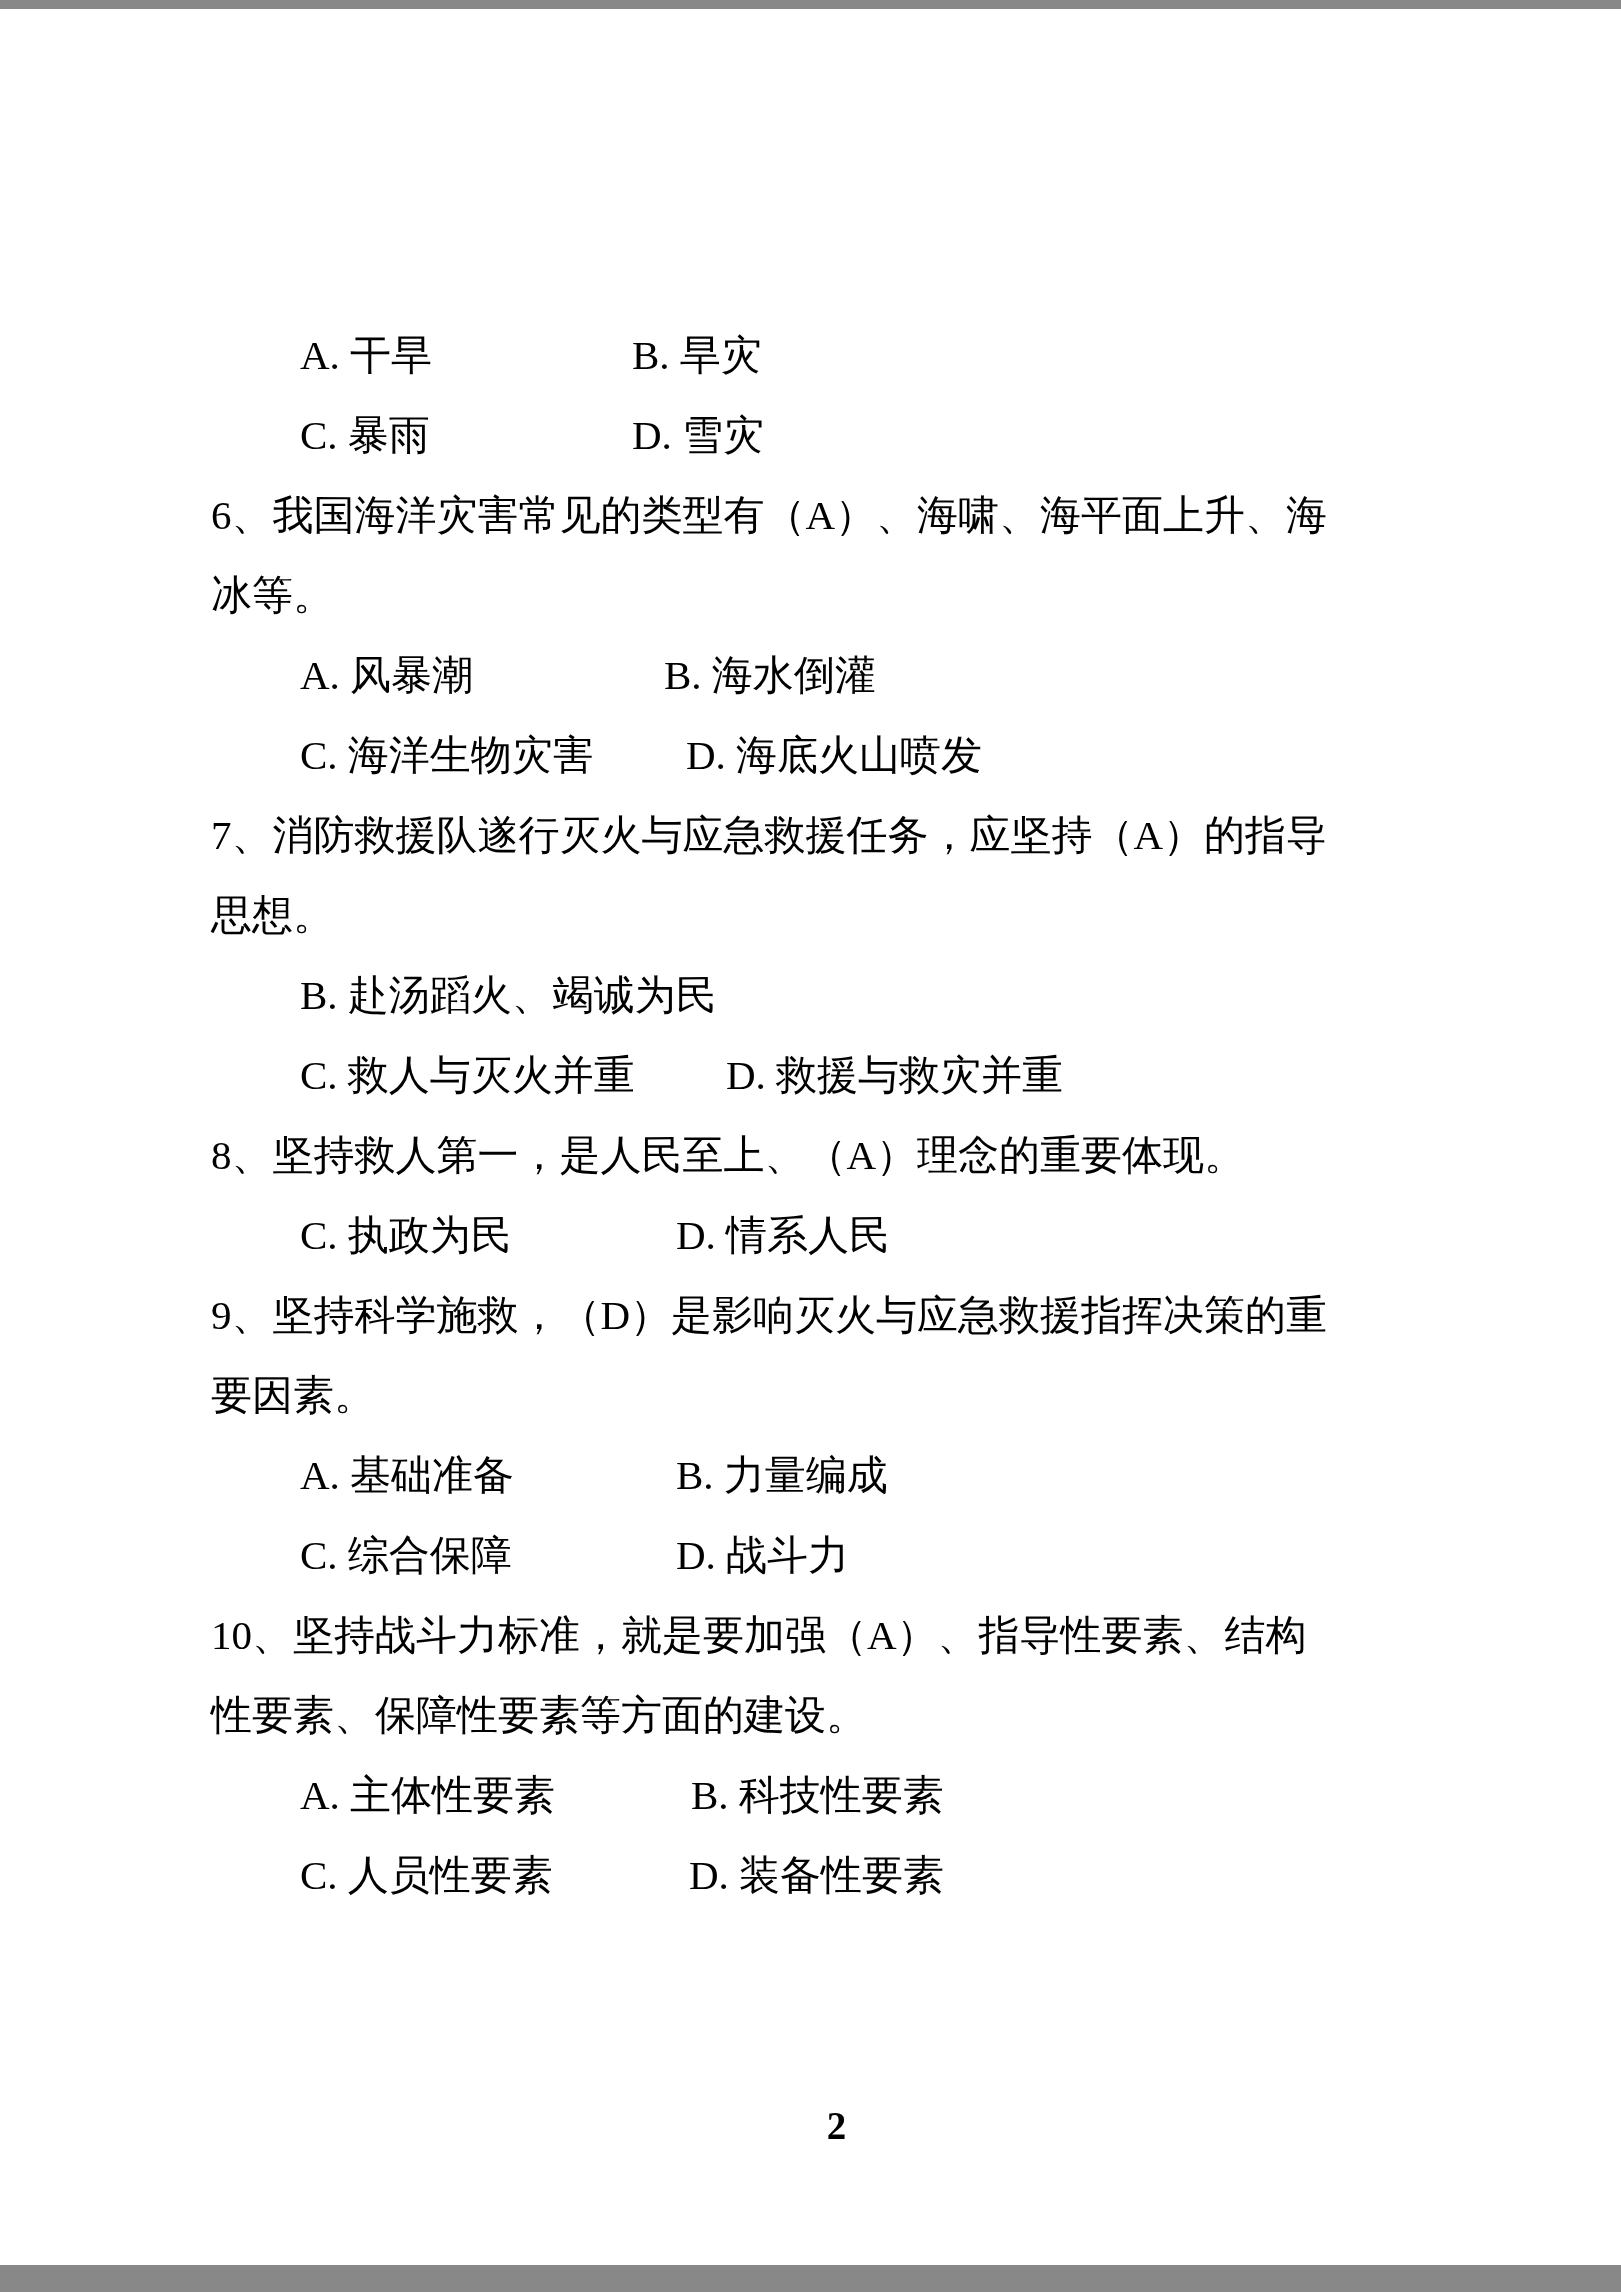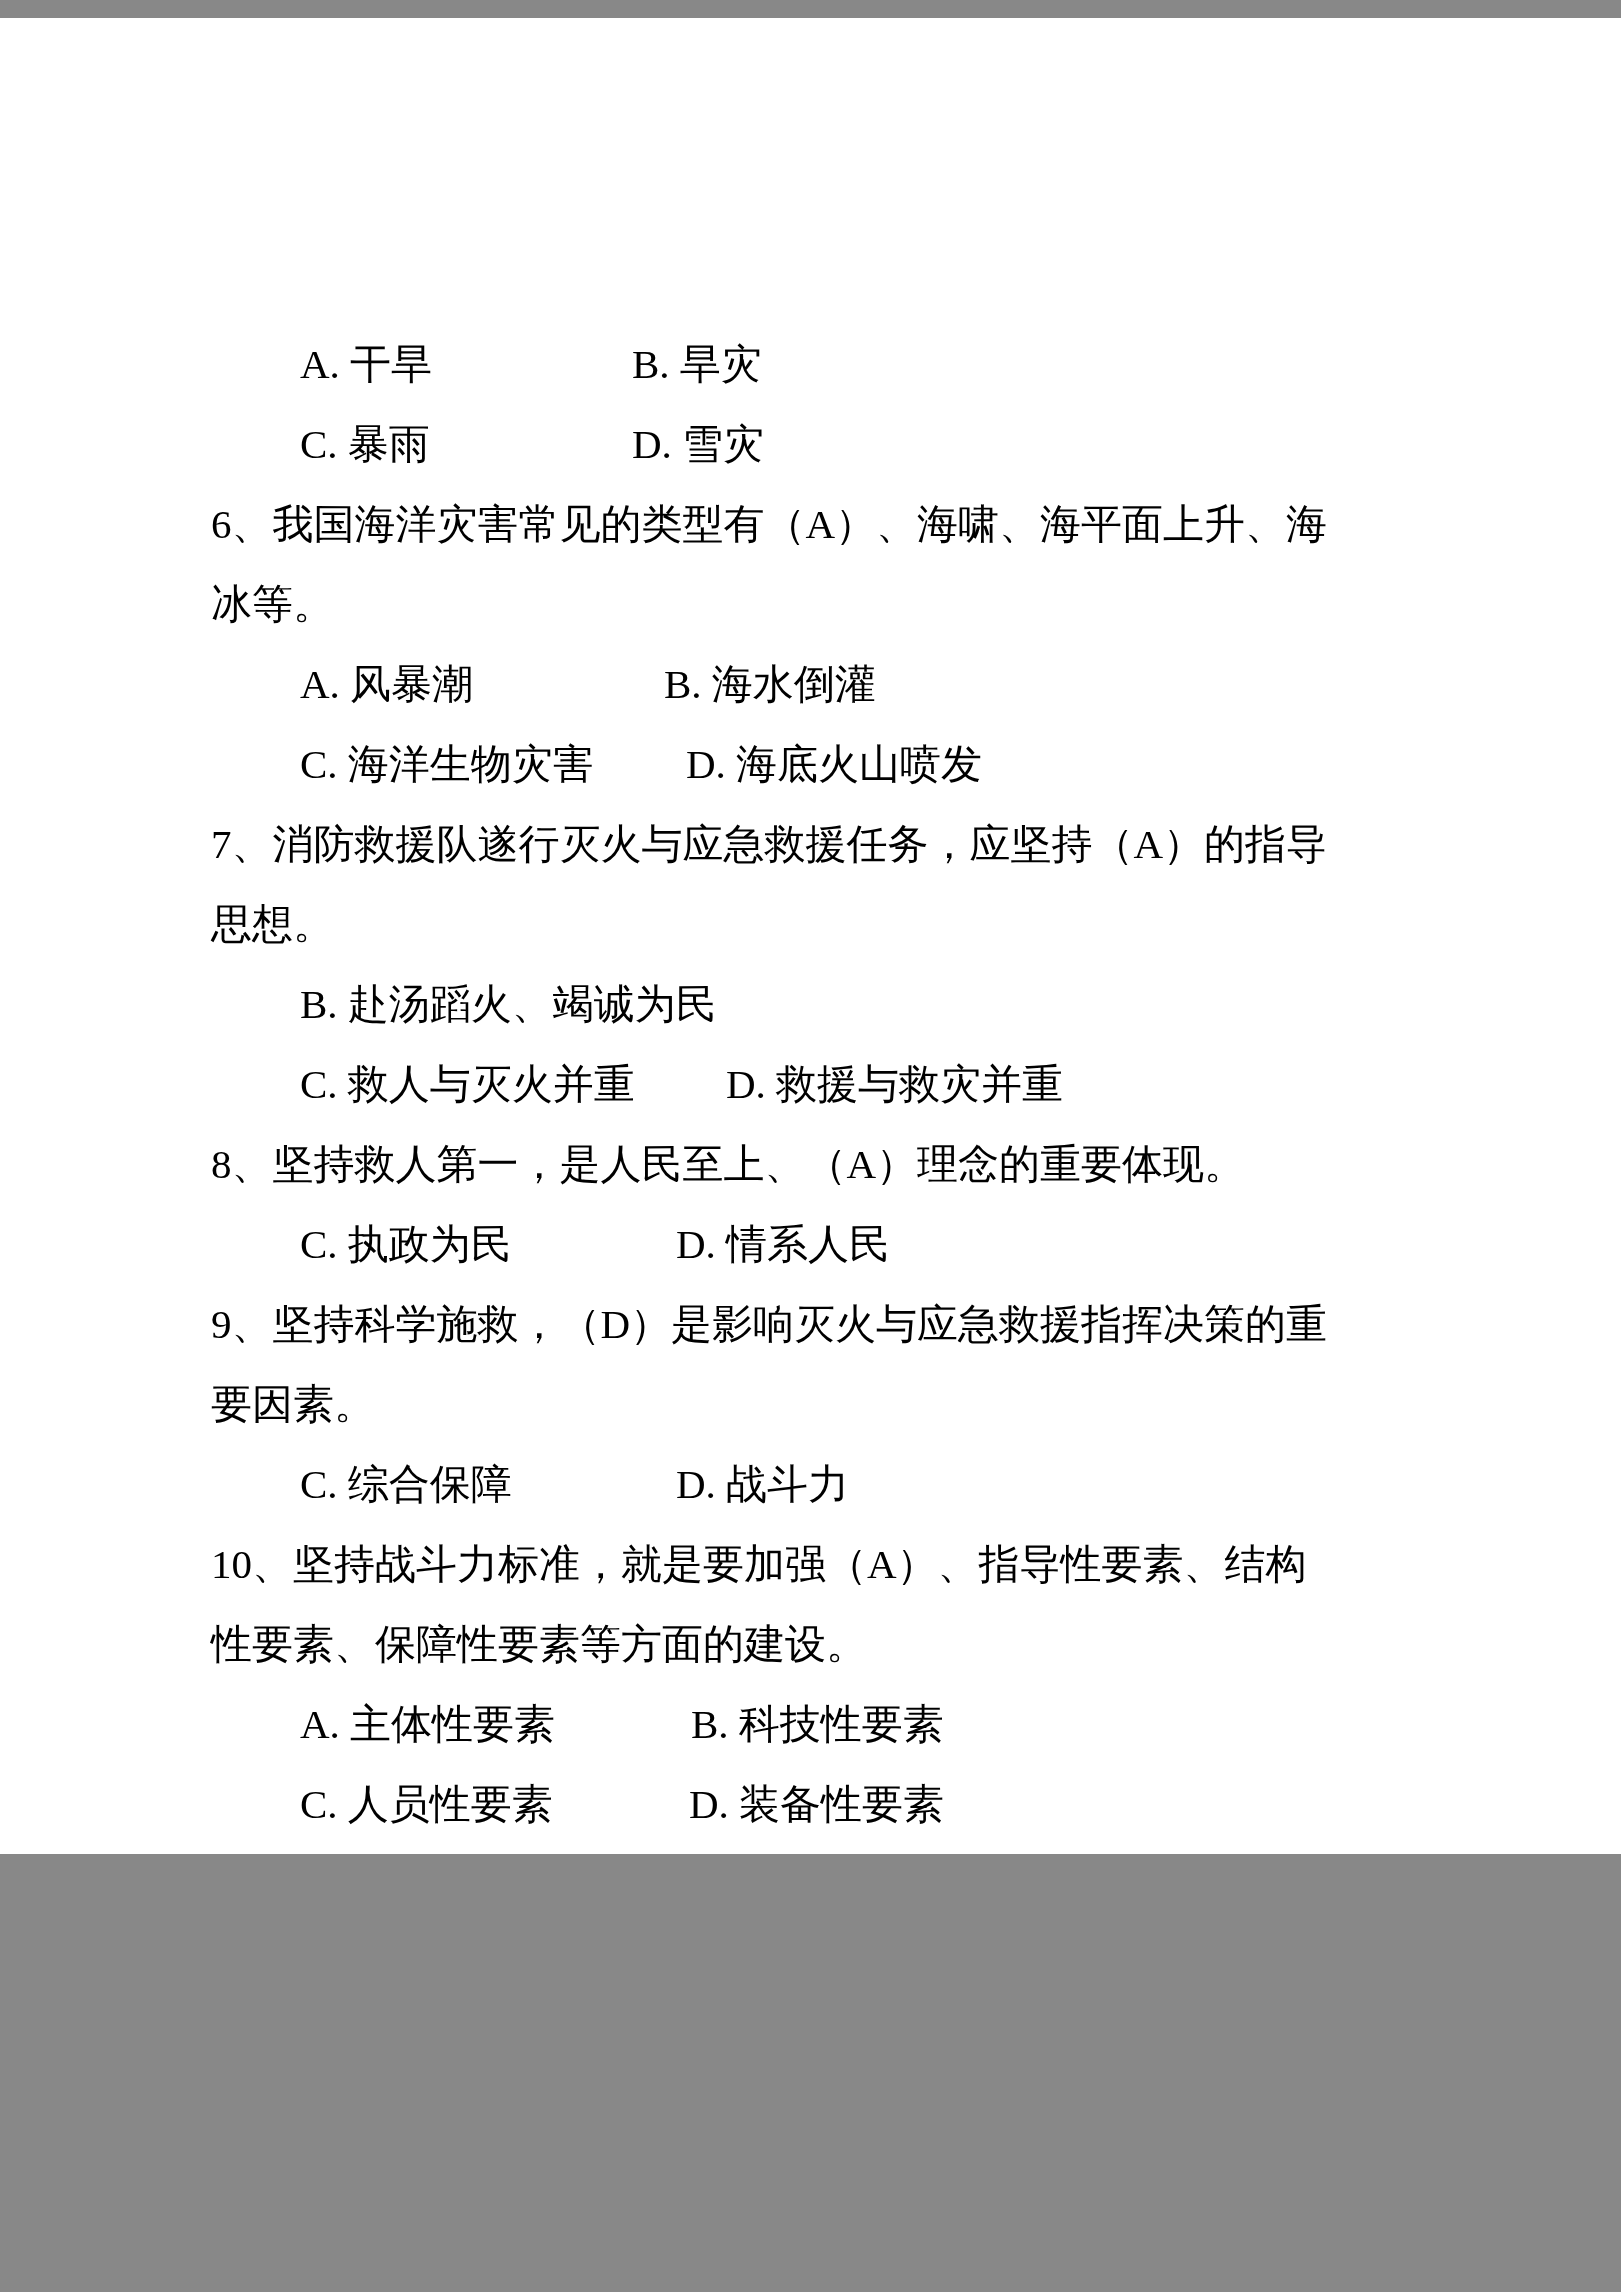--- a/index.html
+++ b/index.html
@@ -1,20 +1,20 @@
 <!DOCTYPE html>
 <html><head>
 <meta charset="utf-8">
 <style>
   html,body{margin:0;padding:0;background:#888;}
   .page{
     position:relative;
     width:1621px;
-    height:1836px;
-    margin:18px auto;
+    height:2256px;
+    margin:9px auto;
     background:#ffffff;
     color:#000000;
     font-family:"Liberation Serif","DejaVu Serif","DejaVu Sans",serif;
     overflow:hidden;
   }
   .content{
     position:absolute;
     left:211px;
     top:306px;
     width:1259px;
@@ -82,20 +82,24 @@
 
     <div class="line">8、坚持救人第一，是人民至上、（A）理念的重要体现。</div>
     <div class="line opt" style="--c1w:376px">
       <span class="o1">C. 执政为民</span>
       <span class="o2">D. 情系人民</span>
     </div>
 
     <div class="line">9、坚持科学施救，（D）是影响灭火与应急救援指挥决策的重</div>
     <div class="line">要因素。</div>
     <div class="line opt" style="--c1w:376px">
+      <span class="o1">A. 基础准备</span>
+      <span class="o2">B. 力量编成</span>
+    </div>
+    <div class="line opt" style="--c1w:376px">
       <span class="o1">C. 综合保障</span>
       <span class="o2">D. 战斗力</span>
     </div>
 
     <div class="line">10、坚持战斗力标准，就是要加强（A）、指导性要素、结构</div>
     <div class="line">性要素、保障性要素等方面的建设。</div>
     <div class="line opt" style="--c1w:391px">
       <span class="o1">A. 主体性要素</span>
       <span class="o2">B. 科技性要素</span>
     </div>

